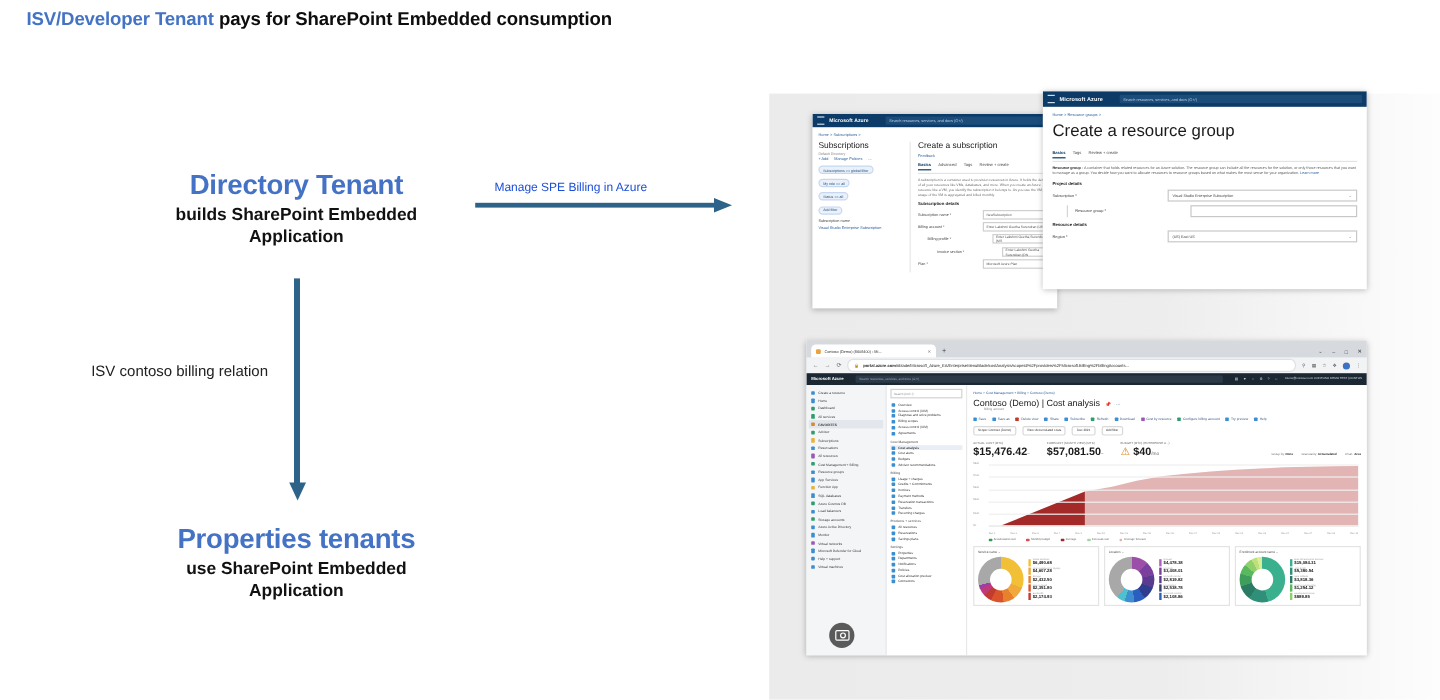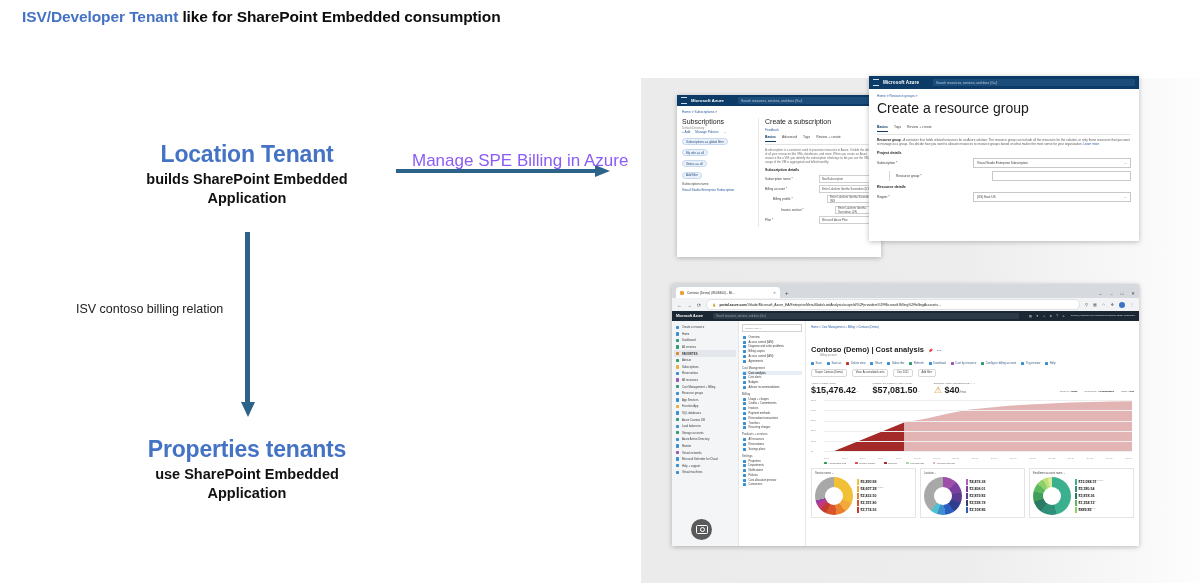--- a/index.html
+++ b/index.html
@@ -35,21 +35,21 @@
   }
 
   
   #horizontal-arrow{position:absolute;left:396px;top:164px;width:218px;height:16px;}
   #horizontal-arrow .shaft{position:absolute;left:0;top:5px;height:4px;width:202px;background:#2E6389;}
   #horizontal-arrow .head{
     position:absolute;left:199px;top:1px;width:0;height:0;
     border-top:6px solid transparent;border-bottom:6px solid transparent;border-left:15px solid #2E6389;
   }
   #horizontal-arrow-label{
-    position:absolute;left:412px;top:151px;font-size:17px;color:#8b5cf6;white-space:nowrap;
+    position:absolute;left:412px;top:151px;font-size:10px;color:#1d4ed8;white-space:nowrap;
   }
 
   
   #right-panel{
     position:absolute;left:641px;top:78px;width:559px;height:505px;
     background:linear-gradient(to right,#ebebeb 0%,#ededed 58%,#f6f6f6 82%,#fdfdfd 100%);
   }
   #panel-caption{
     position:absolute;left:0;right:0;bottom:10px;text-align:center;
     font-size:14.5px;font-weight:bold;color:#0d0d0d;
@@ -140,21 +140,21 @@
   .ca-sub{width:60px;border-right:1px solid #e8e8e8;padding:3px;}
   .ca-sub .srch{height:6px;border:1px solid #d2d2d2;font-size:2.5px;color:#8c8c8c;
                 display:flex;align-items:center;padding:0 2px;margin-bottom:3px;}
   .ca-sub .grp{font-size:2.7px;color:#7a7a7a;font-weight:bold;margin:3px 0 1px;}
   .ca-sub .it{display:flex;align-items:center;gap:2.5px;font-size:2.7px;color:#3b3b3b;padding:.9px 1px;}
   .ca-sub .it.on{background:#e8eef6;font-weight:bold;}
   .ca-sub .sq{width:3px;height:3px;border-radius:.6px;flex:none;}
 
   .ca-pane{flex:1;padding:4px 5px;position:relative;}
   .ca-crumb{font-size:2.8px;color:#2a5d9e;}
-  .ca-h1{display:flex;align-items:baseline;gap:4px;margin-top:16px;font-weight:bold;}
+  .ca-h1{display:flex;align-items:baseline;gap:4px;margin-top:2px;}
   .ca-h1 .tit{font-size:7.5px;color:#1b1b1b;}
   .ca-h1 .pin{font-size:4px;color:#2a5d9e;}
   .ca-h1sub{font-size:2.6px;color:#8d8d8d;margin-left:9px;}
   .ca-cmd{display:flex;align-items:center;gap:5px;margin-top:4px;flex-wrap:nowrap;overflow:hidden;}
   .ca-cmd .c{font-size:2.8px;color:#3c5d88;white-space:nowrap;display:flex;align-items:center;gap:1.5px;}
   .ca-cmd .c .d{width:3px;height:3px;border-radius:.6px;flex:none;}
   .ca-filters{display:flex;gap:5px;margin-top:4px;align-items:center;}
   .ca-filters .f{border:1px solid #d8d8d8;border-radius:2px;padding:1.4px 3px;font-size:2.6px;
                  color:#3b3b3b;display:flex;align-items:center;gap:2px;white-space:nowrap;}
 
@@ -197,25 +197,25 @@
   #camera-badge{position:absolute;left:50px;top:441px;width:21px;height:21px;border-radius:50%;
                 background:#5a5a5a;display:flex;align-items:center;justify-content:center;}
   #camera-badge .cam{width:10px;height:7px;border:1.3px solid #fff;border-radius:1.5px;position:relative;}
   #camera-badge .cam::before{content:"";position:absolute;left:3px;top:1.4px;width:3px;height:3px;
                              border:1px solid #fff;border-radius:50%;}
 </style>
 </head>
 <body>
 
 <div id="slide-title">
-  <span class="accent">ISV/Developer Tenant</span><span> like for SharePoint Embedded consumption</span>
+  <span class="accent">ISV/Developer Tenant</span><span> pays for SharePoint Embedded consumption</span>
 </div>
 
 <div class="node" id="node-developer">
-  <div class="head">Location Tenant</div>
+  <div class="head">Directory Tenant</div>
   <div class="sub">
     <div>builds SharePoint Embedded</div>
     <div>Application</div>
   </div>
 </div>
 
 <div class="node" id="node-consuming">
   <div class="head">Properties tenants</div>
   <div class="sub">
     <div>use SharePoint Embedded</div>

